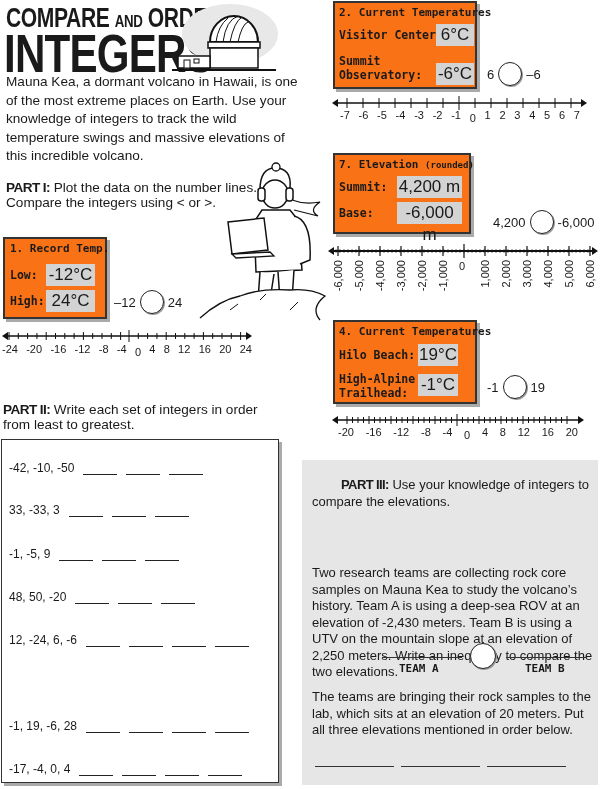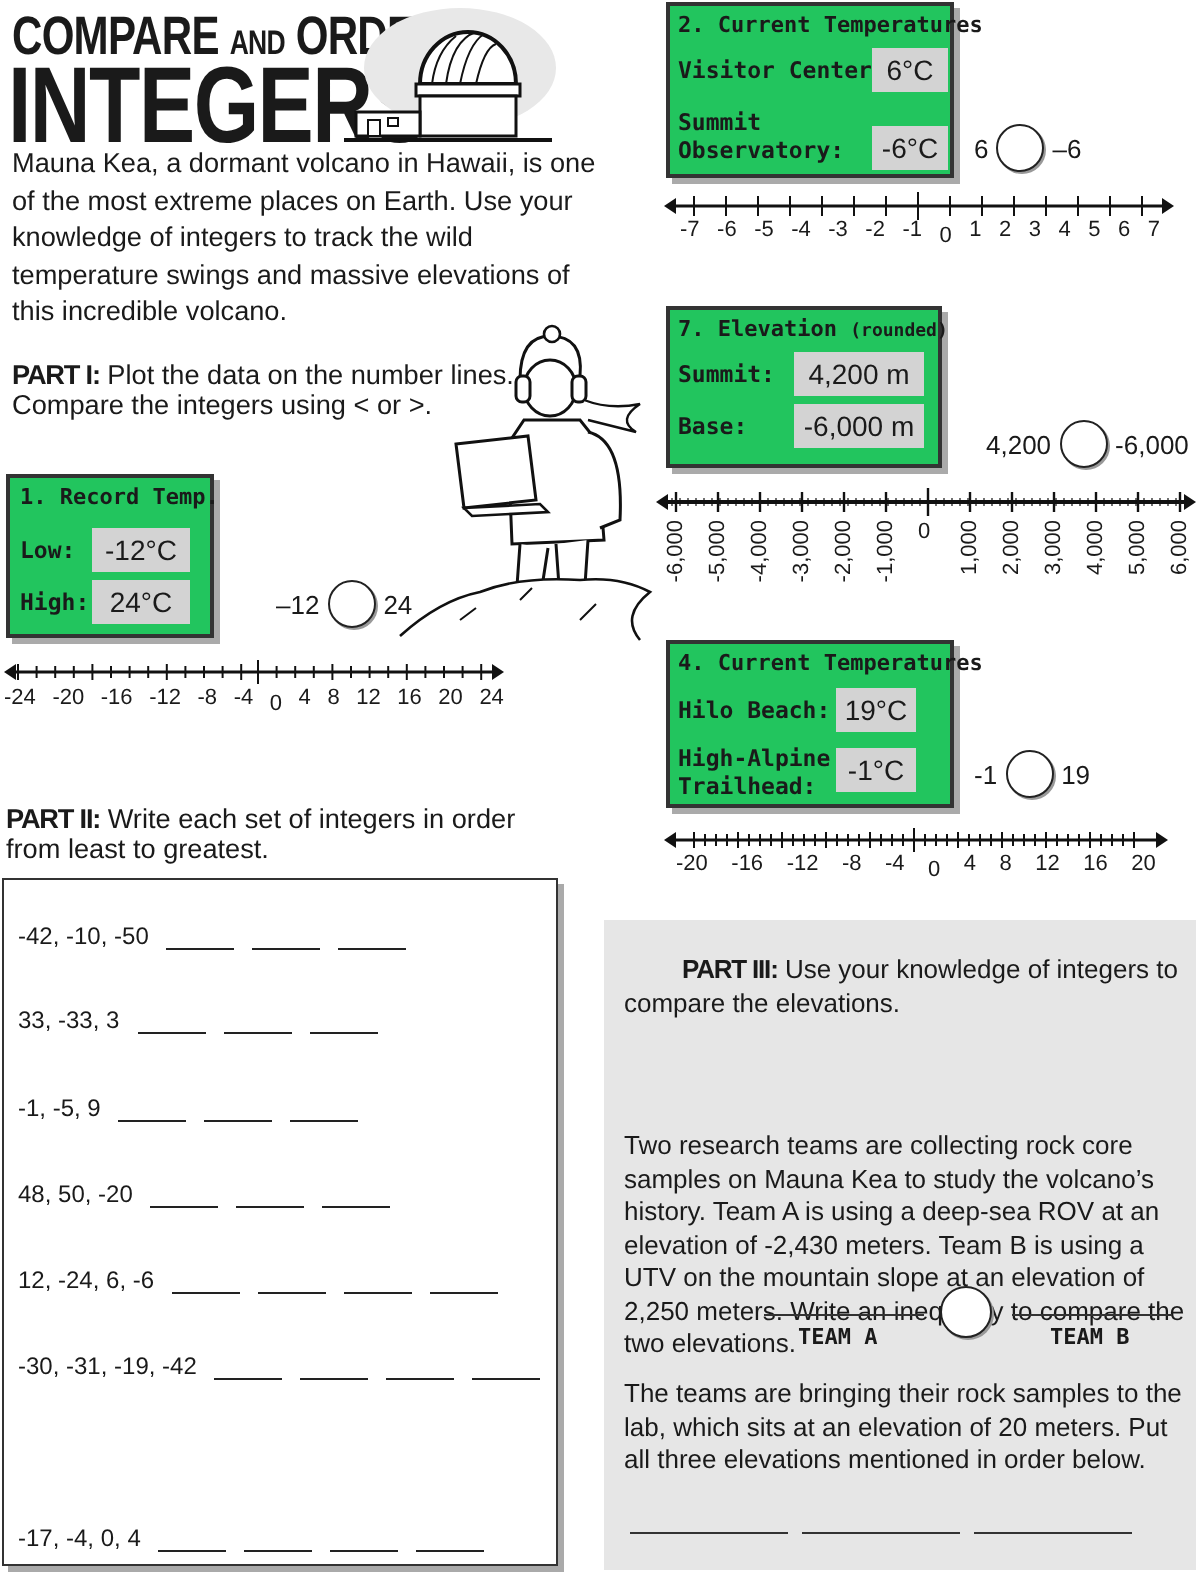--- a/index.html
+++ b/index.html
@@ -4,24 +4,24 @@
 <style>
   html, body { margin:0; padding:0; background:#fff; }
   body { width:600px; height:789px; position:relative; overflow:hidden; font-family:"Liberation Sans", sans-serif; color:#1a1a1a; }
   .abs { position:absolute; }
   .title1 { left:6px; top:4px; font-family:"Liberation Sans", sans-serif; font-weight:bold; font-size:27px; letter-spacing:-0.5px; transform:scaleX(0.78); transform-origin:left top; white-space:nowrap; line-height:28px; }
   .title1 .small { font-size:17px; }
   .title2 { left:4px; top:28px; font-weight:bold; font-size:54px; letter-spacing:-1px; transform:scaleX(0.78); transform-origin:left top; line-height:50px; white-space:nowrap; }
   .intro { left:6px; top:73px; width:300px; font-size:13.6px; line-height:18.5px; }
   .part { font-size:13.6px; line-height:15px; }
   .part b { font-weight:bold; letter-spacing:-0.6px; }
-  .box { position:absolute; border:2px solid #333; background:#22c55e; box-shadow:3px 3px 0 #aaa; }
+  .box { position:absolute; border:2px solid #333; background:#f97316; box-shadow:3px 3px 0 #aaa; }
   .box .hdr { font-family:"DejaVu Sans Mono", monospace; font-weight:bold; font-size:11px; position:absolute; white-space:nowrap; }
   .box .lbl { font-family:"DejaVu Sans Mono", monospace; font-weight:bold; font-size:11.5px; position:absolute; line-height:14px; white-space:nowrap; }
-  .val { position:absolute; background:#d3d3d3; font-size:14px; text-align:center; line-height:22px; height:22px; }
+  .val { position:absolute; background:#d3d3d3; font-size:17px; text-align:center; line-height:22px; height:22px; }
   .cmp { position:absolute; font-size:13px; display:flex; align-items:center; gap:4px; white-space:nowrap; }
   .circle { width:22px; height:22px; border:1.5px solid #222; border-radius:50%; background:#fff; box-shadow:1px 1px 0 #999; display:inline-block; }
   .nl { position:absolute; }
   .nl svg { overflow:visible; }
   .p2box { position:absolute; left:1px; top:439px; width:276px; height:342px; border:1.5px solid #333; box-shadow:3px 3px 0 #aaa; background:#fff; }
   .row { position:absolute; left:7px; font-size:12px; display:flex; align-items:flex-end; white-space:nowrap; }
   .row .blank { display:inline-block; width:34px; border-bottom:1.3px solid #222; margin-left:9px; height:10px; }
   .row .blank:first-of-type { margin-left:10px; }
   .p3 { position:absolute; left:302px; top:460px; width:296px; height:325px; background:#e6e6e6; }
   .p3 .txt { position:absolute; left:10px; width:282px; font-size:13px; line-height:16.5px; }
@@ -77,21 +77,21 @@
   </svg>
 </div>
 
 <div class="box" style="left:3px; top:237px; width:100px; height:78px;">
   <div class="hdr" style="left:5px; top:3px;">1. Record Temp.</div>
   <div class="lbl" style="left:5px; top:29px;">Low:</div>
   <div class="val" style="left:41px; top:25px; width:49px;">-12°C</div>
   <div class="lbl" style="left:5px; top:55px;">High:</div>
   <div class="val" style="left:41px; top:51px; width:49px;">24°C</div>
 </div>
-<div class="cmp" style="left:114px; top:290px;margin-left:24px;">
+<div class="cmp" style="left:114px; top:290px;">
   <span>–12</span>
   <span class="circle"></span>
   <span>24</span>
 </div>
 
 <div class="nl" style="left:2px; top:328px;">
   <svg width="250" height="30">
     <line x1="3" y1="8" x2="247" y2="8" stroke="#111" stroke-width="1.5"></line>
     <polygon points="0,8 6,4 6,12" fill="#111"></polygon>
     <polygon points="250,8 244,4 244,12" fill="#111"></polygon>
@@ -428,22 +428,22 @@
       <span class="blank"></span>
       <span class="blank"></span>
   </div>
   <div class="row" style="top:193px;">
     <span>12, -24, 6, -6</span>
     <span class="blank"></span>
       <span class="blank"></span>
       <span class="blank"></span>
       <span class="blank"></span>
   </div>
-  <div class="row" style="top:236px;">
-    <span>-30, -31, -19, -42</span>
+  <div class="row" style="top:279px;">
+    <span>-1, 19, -6, 28</span>
     <span class="blank"></span>
       <span class="blank"></span>
       <span class="blank"></span>
       <span class="blank"></span>
   </div>
   <div class="row" style="top:322px;">
     <span>-17, -4, 0, 4</span>
     <span class="blank"></span>
       <span class="blank"></span>
       <span class="blank"></span>

